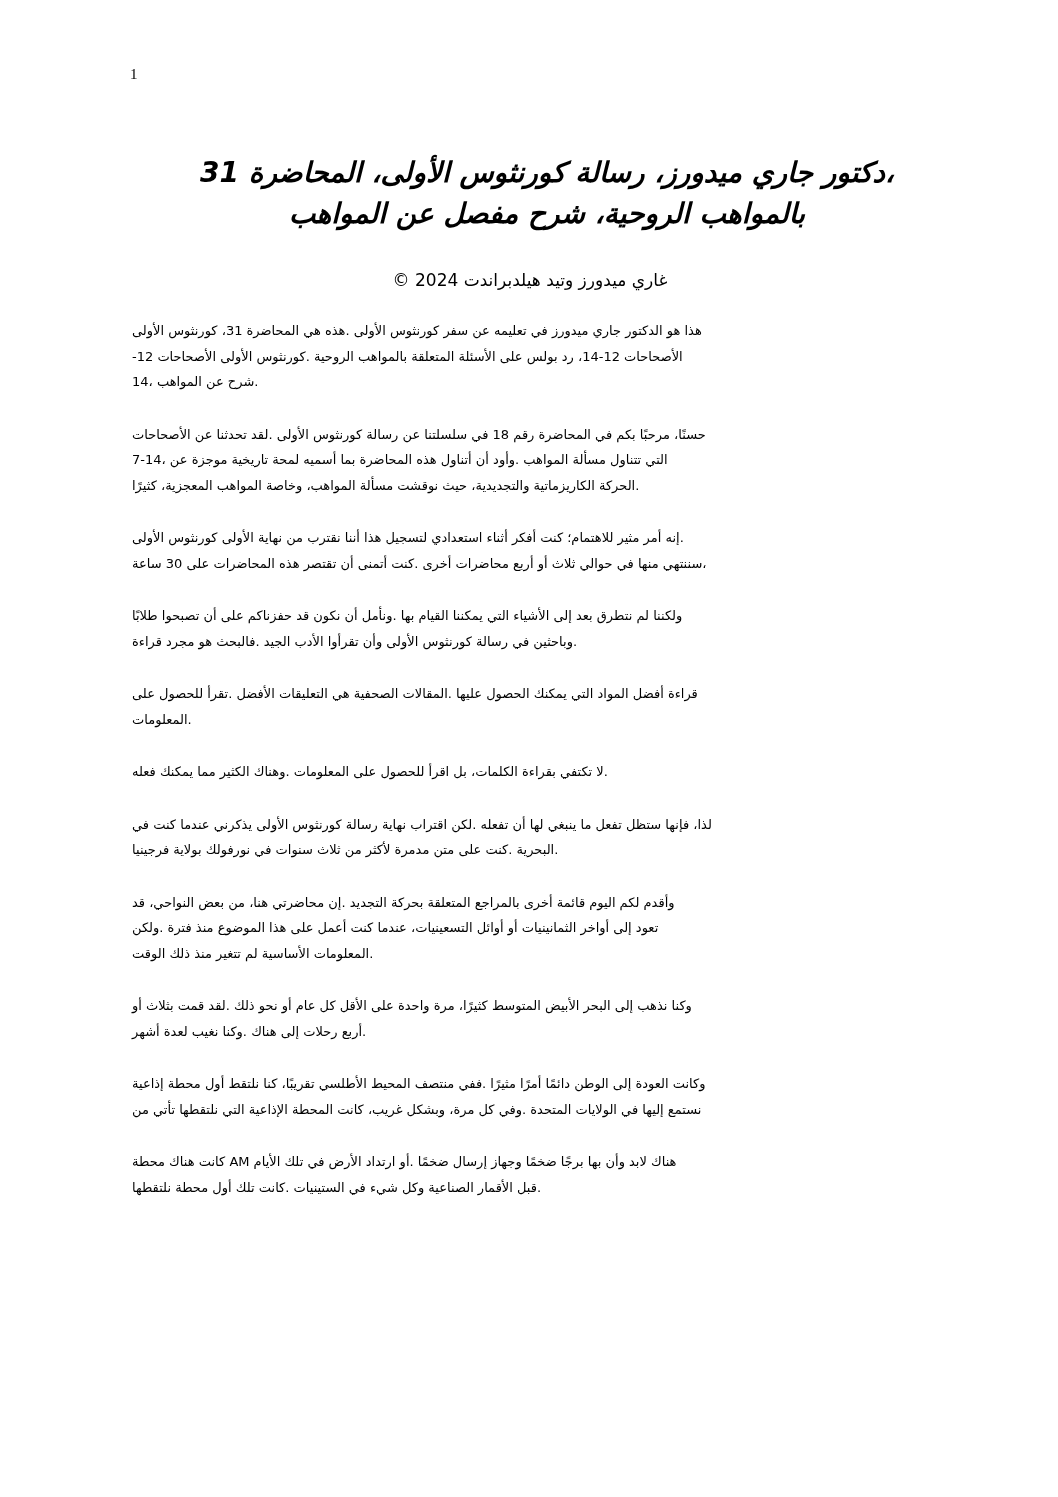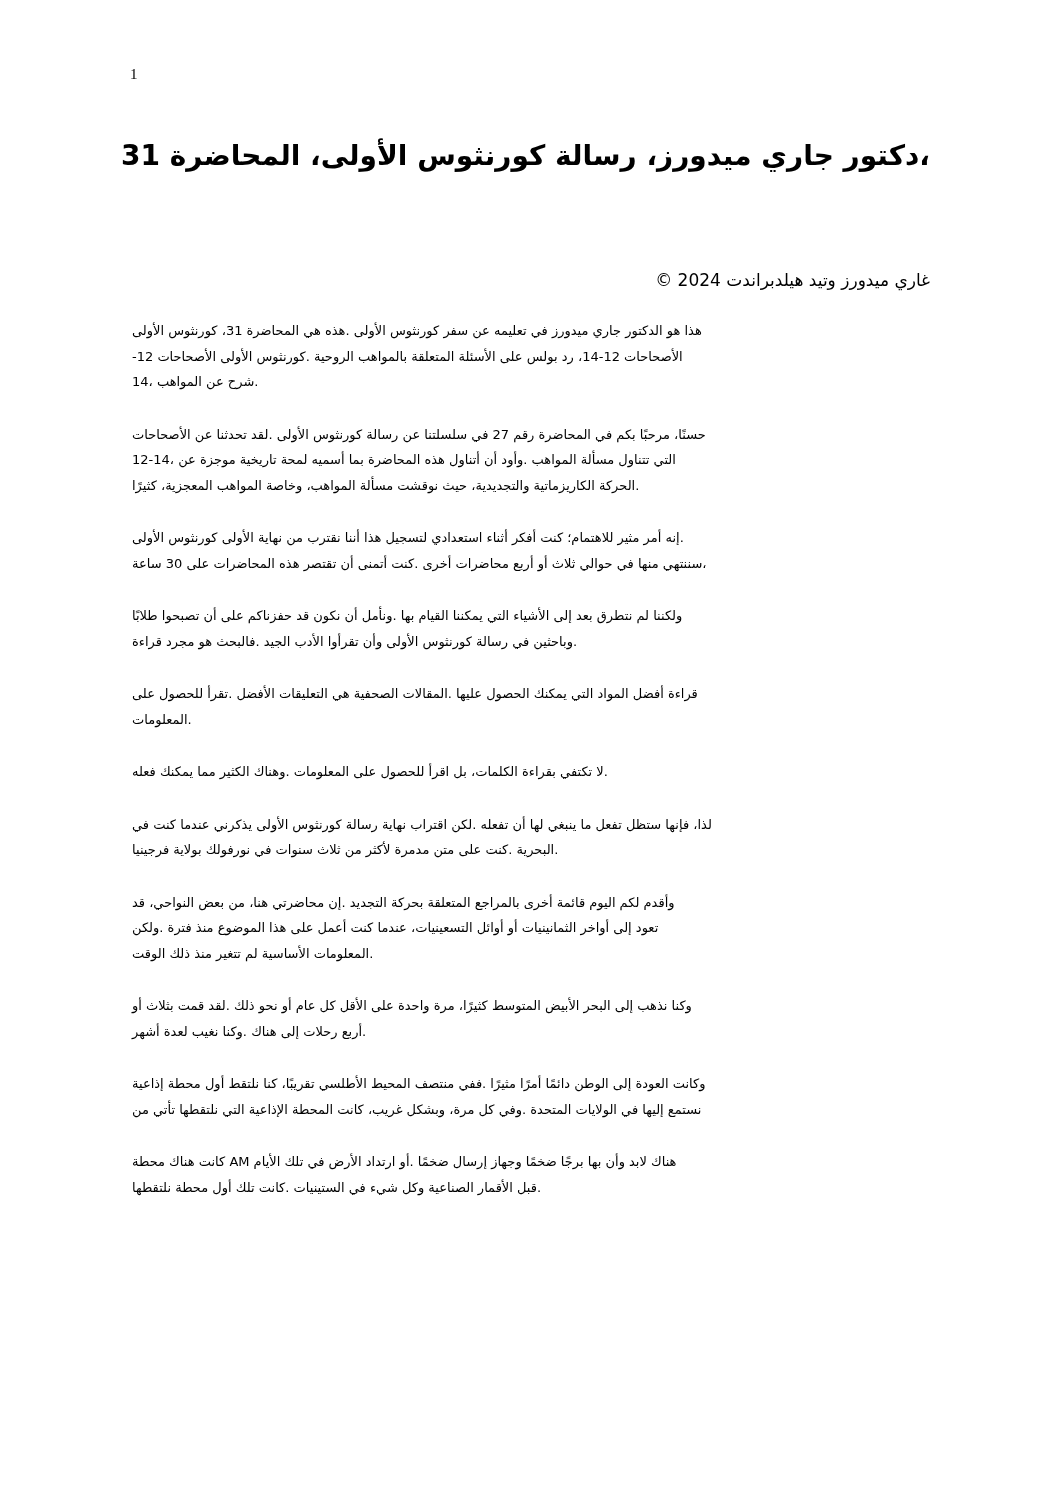--- a/index.html
+++ b/index.html
@@ -33,21 +33,21 @@
       font-weight: bold;
       font-size: 28px;
       line-height: 41px;
     }
     .title .tline { display: block; white-space: nowrap; }
     .subtitle {
       position: absolute;
       left: 130px;
       top: 268px;
       width: 800px;
-      text-align: right;
+      text-align: center;
       direction: rtl;
       font-family: "DejaVu Sans", sans-serif;
       font-size: 17px;
       line-height: 24px;
     }
     .body {
       position: absolute;
       left: 132px;
       top: 318px;
       width: 800px;
@@ -65,35 +65,36 @@
       line-height: 25.5px;
       height: 25.5px;
     }
   </style>
 </head>
 <body>
 
 <div>
   <div class="page-number">1</div>
 
-  <h1 class="title" style="margin:0;">
+  <h1 class="title" style="margin:17px;font-style:italic;">
     <span class="tline">،دكتور جاري ميدورز، رسالة كورنثوس الأولى، المحاضرة 31</span>
+    <span class="tline">بالمواهب الروحية، شرح مفصل عن المواهب</span>
   </h1>
 
   <div class="subtitle">غاري ميدورز وتيد هيلدبراندت 2024 ©</div>
 
   <div class="body">
     <p class="para">
       <span class="line">هذا هو الدكتور جاري ميدورز في تعليمه عن سفر كورنثوس الأولى .هذه هي المحاضرة 31، كورنثوس الأولى</span>
       <span class="line">الأصحاحات 12-14، رد بولس على الأسئلة المتعلقة بالمواهب الروحية .كورنثوس الأولى الأصحاحات 12-</span>
       <span class="line">.شرح عن المواهب ،14</span>
     </p>
     <p class="para">
-      <span class="line">حسنًا، مرحبًا بكم في المحاضرة رقم 27 في سلسلتنا عن رسالة كورنثوس الأولى .لقد تحدثنا عن الأصحاحات</span>
-      <span class="line">التي تتناول مسألة المواهب .وأود أن أتناول هذه المحاضرة بما أسميه لمحة تاريخية موجزة عن ،14-12</span>
+      <span class="line">حسنًا، مرحبًا بكم في المحاضرة رقم 18 في سلسلتنا عن رسالة كورنثوس الأولى .لقد تحدثنا عن الأصحاحات</span>
+      <span class="line">التي تتناول مسألة المواهب .وأود أن أتناول هذه المحاضرة بما أسميه لمحة تاريخية موجزة عن ،14-7</span>
       <span class="line">.الحركة الكاريزماتية والتجديدية، حيث نوقشت مسألة المواهب، وخاصة المواهب المعجزية، كثيرًا</span>
     </p>
     <p class="para">
       <span class="line">.إنه أمر مثير للاهتمام؛ كنت أفكر أثناء استعدادي لتسجيل هذا أننا نقترب من نهاية الأولى كورنثوس الأولى</span>
       <span class="line">،سننتهي منها في حوالي ثلاث أو أربع محاضرات أخرى .كنت أتمنى أن تقتصر هذه المحاضرات على 30 ساعة</span>
     </p>
     <p class="para">
       <span class="line">ولكننا لم نتطرق بعد إلى الأشياء التي يمكننا القيام بها .ونأمل أن نكون قد حفزناكم على أن تصبحوا طلابًا</span>
       <span class="line">.وباحثين في رسالة كورنثوس الأولى وأن تقرأوا الأدب الجيد .فالبحث هو مجرد قراءة</span>
     </p>

